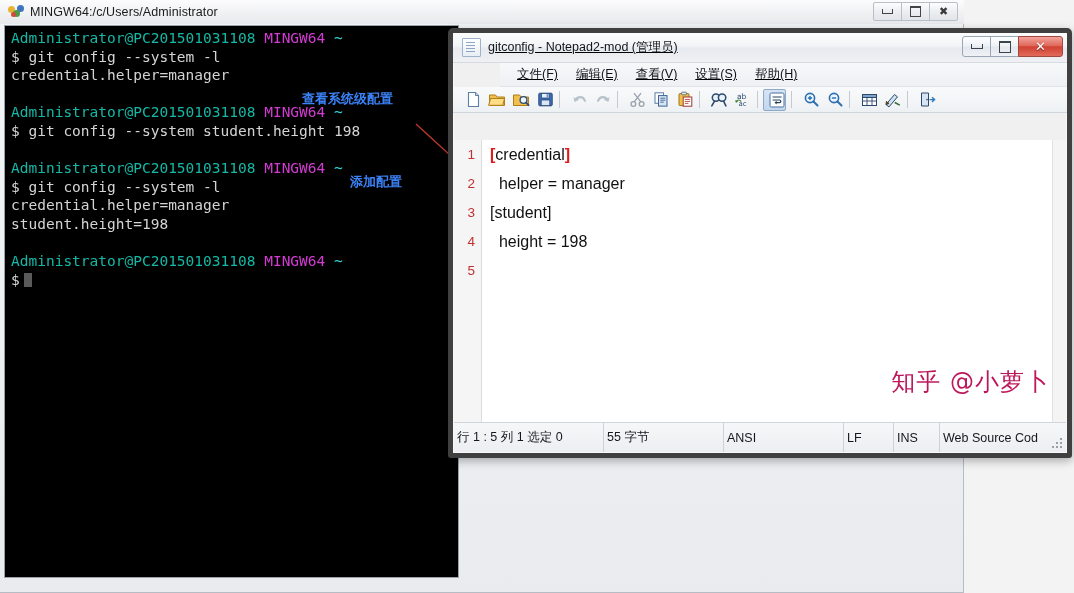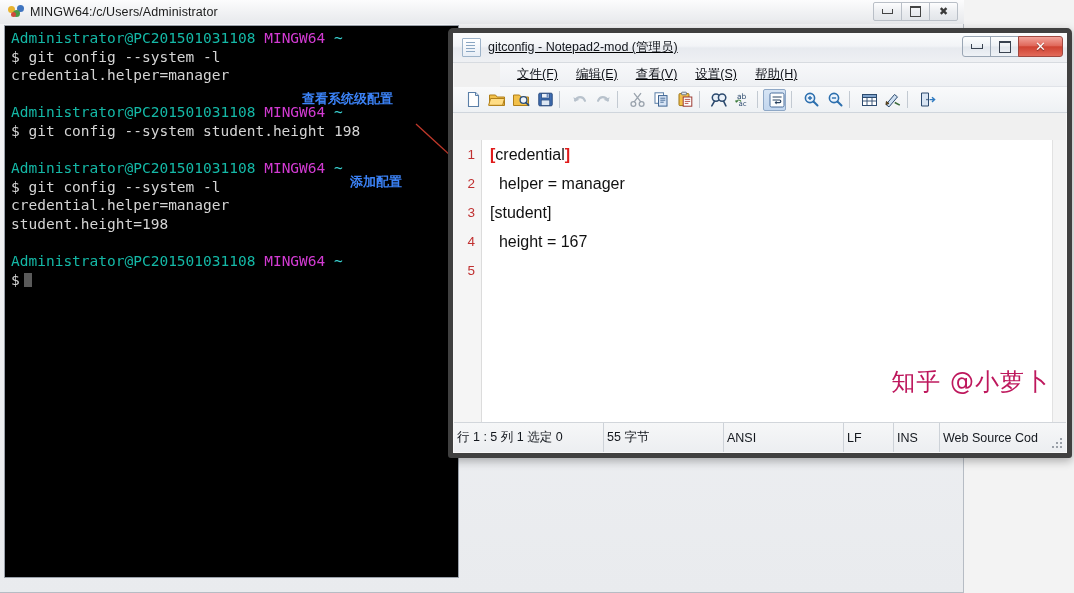--- a/index.html
+++ b/index.html
@@ -431,21 +431,21 @@
         <span class="gnum">1</span>
         <span class="gnum">2</span>
         <span class="gnum">3</span>
         <span class="gnum">4</span>
         <span class="gnum">5</span>
       </div>
     <div id="np2-code">
         <span class="cline"><span class="sect-br">[</span><span>credential</span><span class="sect-br">]</span></span>
         <span class="cline">  helper = manager</span>
         <span class="cline">[student]</span>
-        <span class="cline">  height = 167</span>
+        <span class="cline">  height = 198</span>
         <span class="cline"></span>
       </div>
     <div id="np2-vscroll"></div>
     <div id="wm">知乎 @小萝卜</div>
   </div>
 
   <div id="np2-status">
     <div class="sb pos">行 1 : 5   列 1   选定 0</div>
     <div class="sb bytes">55 字节</div>
     <div class="sb enc">ANSI</div>

